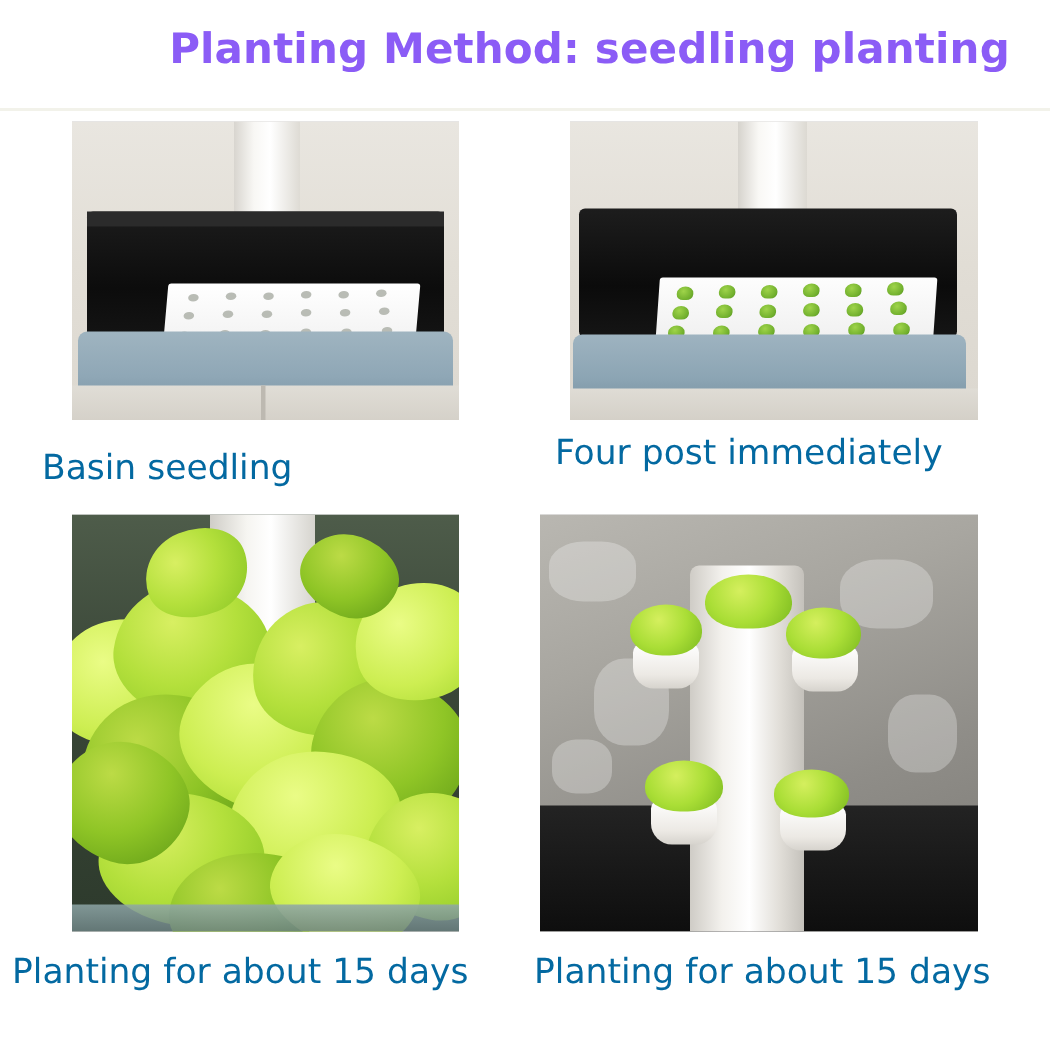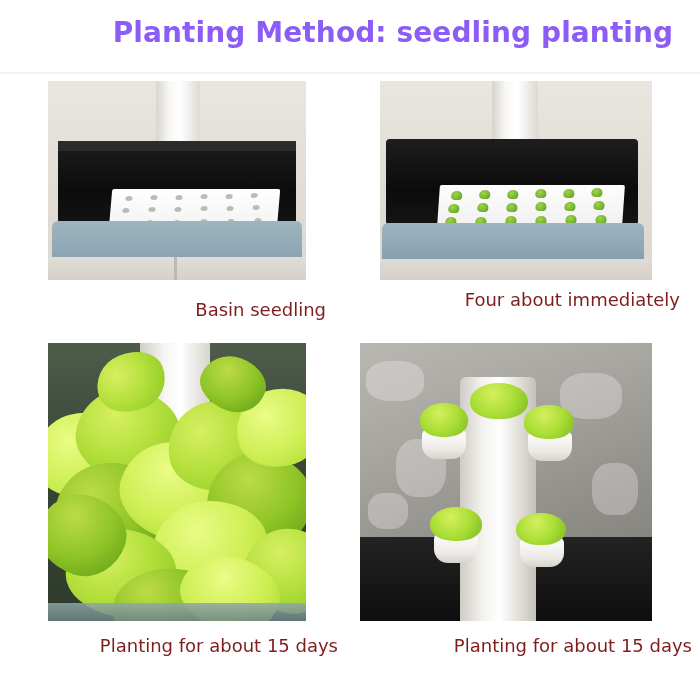--- a/index.html
+++ b/index.html
@@ -47,23 +47,23 @@
   
   .photo {
     position: absolute;
     overflow: hidden;
     background: #cccccc;
   }
 
   
   .caption {
     position: absolute;
-    text-align: right;
-    font-size: 18px;
-    color: #7f1d1d;
+    text-align: left;
+    font-size: 23px;
+    color: #0369a1;
     line-height: 1.12;
   }
 
   
   #photo1 { left: 48px; top: 81px; width: 258px; height: 199px; }
   .p1-wall {
     position: absolute; left: 0; top: 0; width: 100%; height: 100%;
     background: linear-gradient(180deg,#e9e6e0 0%, #e2ded6 48%, #dcd8d0 100%);
   }
   .p1-pipe {
@@ -325,19 +325,19 @@
     <div class="p4-cup" style="left:74px;  top:190px;"></div>
     <div class="p4-plant" style="left:70px;  top:164px; width:52px; height:34px;"></div>
 
     <div class="p4-cup" style="left:160px; top:194px;"></div>
     <div class="p4-plant" style="left:156px; top:170px; width:50px; height:32px;"></div>
   </div>
 
   <div class="caption" id="cap1">Basin seedling</div>
 
   <div class="caption" id="cap2">
-    <div>Four about immediately</div>
+    <div>Four post immediately</div>
   </div>
 
   <div class="caption" id="cap3">Planting for about 15 days</div>
   <div class="caption" id="cap4">Planting for about 15 days</div>
 
 </div>
 
 </body></html>

